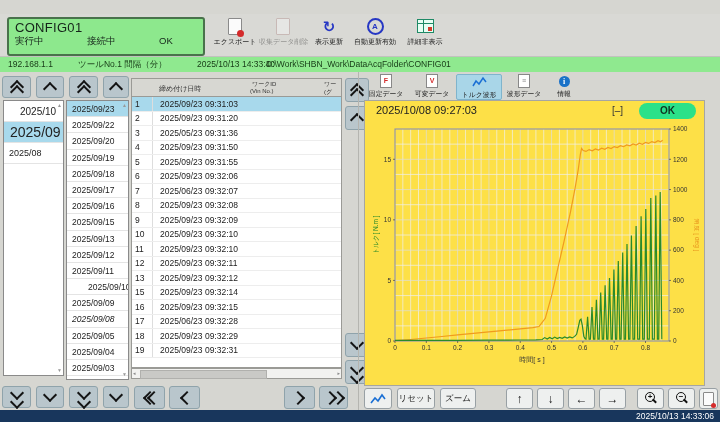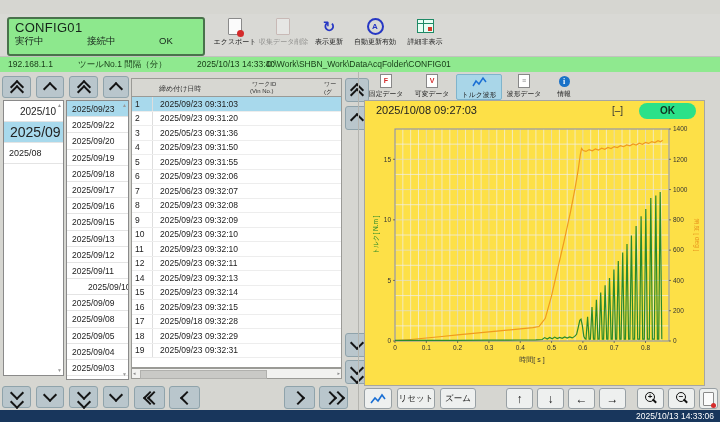--- a/index.html
+++ b/index.html
@@ -190,21 +190,21 @@
         <div class="li" style="height: 16.2px; line-height: 16.2px; font-size: 8.5px; padding-left: 5px;">2025/09/19</div>
         <div class="li" style="height: 16.2px; line-height: 16.2px; font-size: 8.5px; padding-left: 5px;">2025/09/18</div>
         <div class="li" style="height: 16.2px; line-height: 16.2px; font-size: 8.5px; padding-left: 5px;">2025/09/17</div>
         <div class="li" style="height: 16.2px; line-height: 16.2px; font-size: 8.5px; padding-left: 5px;">2025/09/16</div>
         <div class="li" style="height: 16.2px; line-height: 16.2px; font-size: 8.5px; padding-left: 5px;">2025/09/15</div>
         <div class="li" style="height: 16.2px; line-height: 16.2px; font-size: 8.5px; padding-left: 5px;">2025/09/13</div>
         <div class="li" style="height: 16.2px; line-height: 16.2px; font-size: 8.5px; padding-left: 5px;">2025/09/12</div>
         <div class="li" style="height: 16.2px; line-height: 16.2px; font-size: 8.5px; padding-left: 5px;">2025/09/11</div>
         <div class="li" style="height: 16.2px; line-height: 16.2px; font-size: 8.5px; padding-left: 21px;">2025/09/10</div>
         <div class="li" style="height: 16.2px; line-height: 16.2px; font-size: 8.5px; padding-left: 5px;">2025/09/09</div>
-        <div class="li" style="height: 16.2px; line-height: 16.2px; font-size: 8.5px; padding-left: 5px;">2025/09/08</div>
+        <div class="li" style="height: 16.2px; line-height: 16.2px; font-size: 8.5px; padding-left: 5px; font-style: italic;">2025/09/08</div>
         <div class="li" style="height: 16.2px; line-height: 16.2px; font-size: 8.5px; padding-left: 5px;">2025/09/05</div>
         <div class="li" style="height: 16.2px; line-height: 16.2px; font-size: 8.5px; padding-left: 5px;">2025/09/04</div>
         <div class="li" style="height: 16.2px; line-height: 16.2px; font-size: 8.5px; padding-left: 5px;">2025/09/03</div>
       </div>
     <span class="mini-arr" style="top:2px">▲</span>
     <span class="mini-arr" style="bottom:2px">▼</span>
   </div>
 
   <div class="rec-head">
     <span style="position:absolute;left:27px;top:5px">締め付け日時</span>
@@ -256,34 +256,34 @@
       </div>
       <div class="rrow">
         <div class="no">11</div>
         <div class="dt">2025/09/23 09:32:10</div>
       </div>
       <div class="rrow">
         <div class="no">12</div>
         <div class="dt">2025/09/23 09:32:11</div>
       </div>
       <div class="rrow">
-        <div class="no">14</div>
-        <div class="dt">2025/09/23 09:32:13</div>
+        <div class="no">13</div>
+        <div class="dt">2025/09/23 09:32:12</div>
       </div>
       <div class="rrow">
         <div class="no">15</div>
         <div class="dt">2025/09/23 09:32:14</div>
       </div>
       <div class="rrow">
         <div class="no">16</div>
         <div class="dt">2025/09/23 09:32:15</div>
       </div>
       <div class="rrow">
         <div class="no">17</div>
-        <div class="dt">2025/09/18 09:32:28</div>
+        <div class="dt">2025/06/23 09:32:28</div>
       </div>
       <div class="rrow">
         <div class="no">18</div>
         <div class="dt">2025/09/23 09:32:29</div>
       </div>
       <div class="rrow">
         <div class="no">19</div>
         <div class="dt">2025/09/23 09:32:31</div>
       </div>
     </div>

